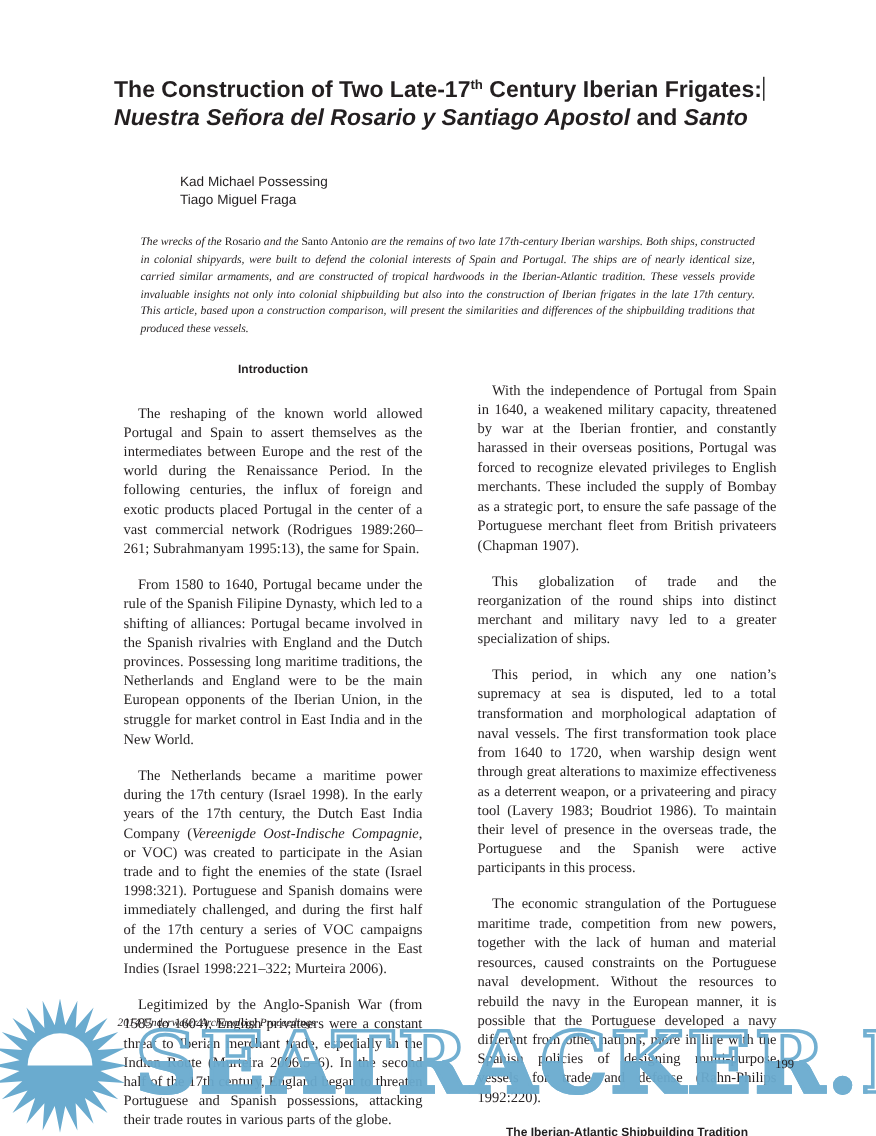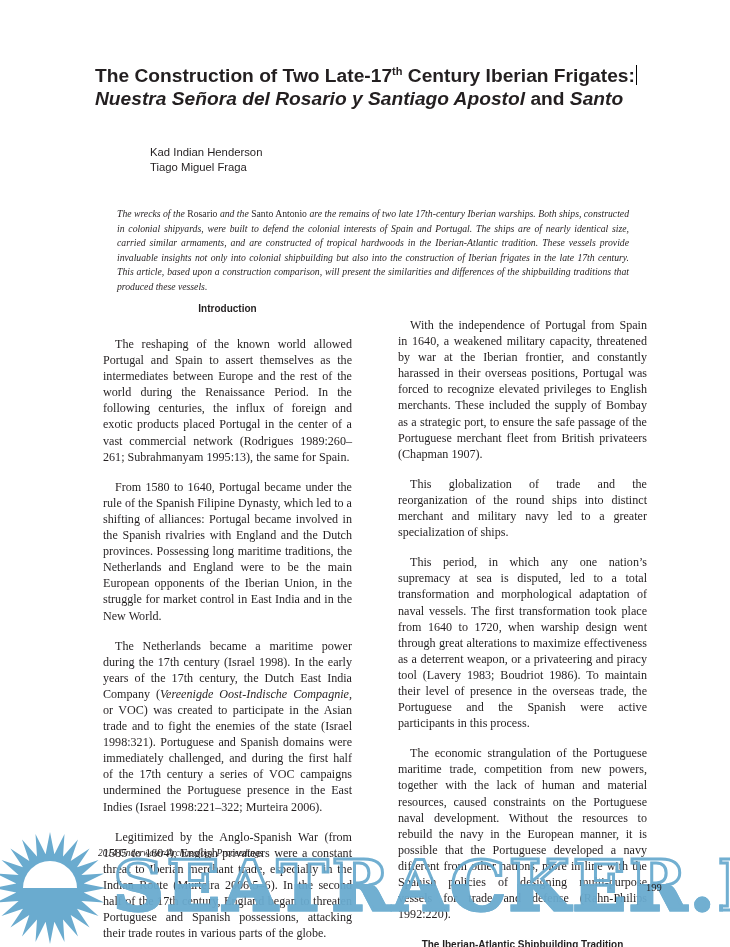--- a/index.html
+++ b/index.html
@@ -14,21 +14,21 @@
     color: #231f20; margin: 12px;
   }
   .title sup { font-size: 11px; vertical-align: 7px; line-height: 0; }
   .title .cursor { display: inline-block; width: 1px; height: 20px; background: #000; vertical-align: -3px; margin-left: 1px; }
   .title i { font-style: italic; }
   .authors {
     position: absolute; left: 150px; top: 145px;
     font-family: "Liberation Sans", sans-serif; font-size: 11.3px; line-height: 14.5px; color: #231f20;
   }
   .abstract {
-    position: absolute; left: 117px; top: 207px; width: 512px;
+    position: absolute; left: 117px; top: 195px; width: 512px;
     font-family: "Liberation Serif", serif; font-style: italic; font-size: 9.7px; line-height: 14.5px;
     text-align: justify; color: #231f20; margin: 0;
   }
   .abstract .up { font-style: normal; }
   .col {
     position: absolute; top: 300px; width: 277px;
     font-family: "Liberation Serif", serif; font-size: 12.1px; line-height: 16.1px; color: #231f20;
     text-align: justify; hyphens: manual;
   }
   .col-left { left: 89px; }
@@ -64,21 +64,21 @@
 <body>
 
 <div class="page">
 
   <h1 class="title">
     <span>The Construction of Two Late-17</span><sup>th</sup><span> Century Iberian Frigates:</span><span class="cursor"></span><br>
     <i>Nuestra Señora del Rosario y Santiago Apostol</i><span> and </span><i>Santo</i><br>
   </h1>
 
   <div class="authors">
-    <div>Kad Indian Henderson</div>
+    <div>Kad Michael Possessing</div>
     <div>Tiago Miguel Fraga</div>
   </div>
 
   <p class="abstract"><span>The wrecks of the </span><span class="up">Rosario</span><span> and the </span><span class="up">Santo Antonio</span><span> are the remains of two late 17th-century Iberian warships. Both ships, constructed in colonial shipyards, were built to defend the colonial interests of Spain and Portugal. The ships are of nearly identical size, carried similar armaments, and are constructed of tropical hardwoods in the Iberian-Atlantic tradition. These vessels provide invaluable insights not only into colonial shipbuilding but also into the construction of Iberian frigates in the late 17th century. This article, based upon a construction comparison, will present the similarities and differences of the shipbuilding traditions that produced these vessels.</span></p>
 
   <div class="col col-left">
     <h2>Introduction</h2>
     <p>The reshaping of the known world allowed Portugal and Spain to assert themselves as the intermediates between Europe and the rest of the world during the Renaissance Period. In the following centuries, the influx of foreign and exotic products placed Portugal in the center of a vast commercial network (Rodrigues 1989:260–261; Subrahmanyam 1995:13), the same for Spain.</p>
     <p>From 1580 to 1640, Portugal became under the rule of the Spanish Filipine Dynasty, which led to a shifting of alliances: Portugal became involved in the Spanish rival­ries with England and the Dutch provinces. Possessing long maritime traditions, the Netherlands and England were to be the main European opponents of the Iberian Union, in the struggle for market control in East India and in the New World.</p>
     <p><span>The Netherlands became a maritime power during the 17th century (Israel 1998). In the early years of the 17th century, the Dutch East India Company (</span><i>Vereenigde Oost-Indische Compagnie</i><span>, or VOC) was created to participate in the Asian trade and to fight the enemies of the state (Israel 1998:321). Portuguese and Spanish domains were immediately challenged, and during the first half of the 17th century a series of VOC campaigns undermined the Portuguese presence in the East Indies (Israel 1998:221–322; Murteira 2006).</span></p>

